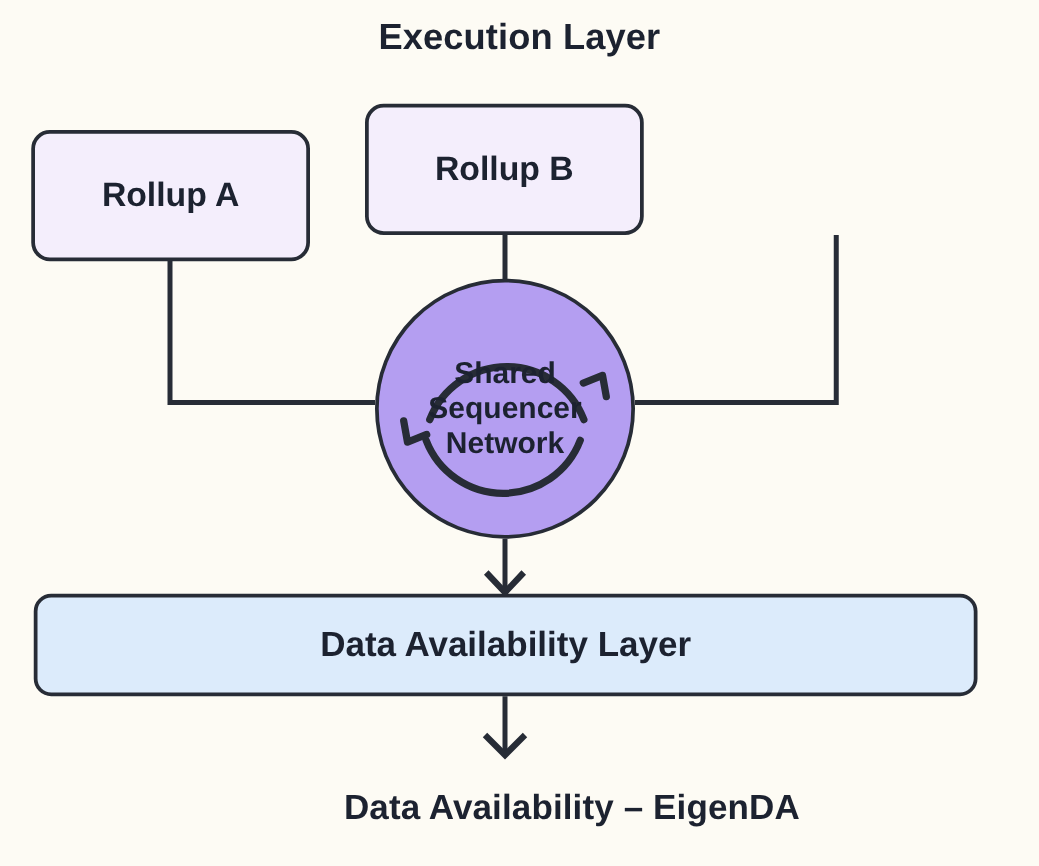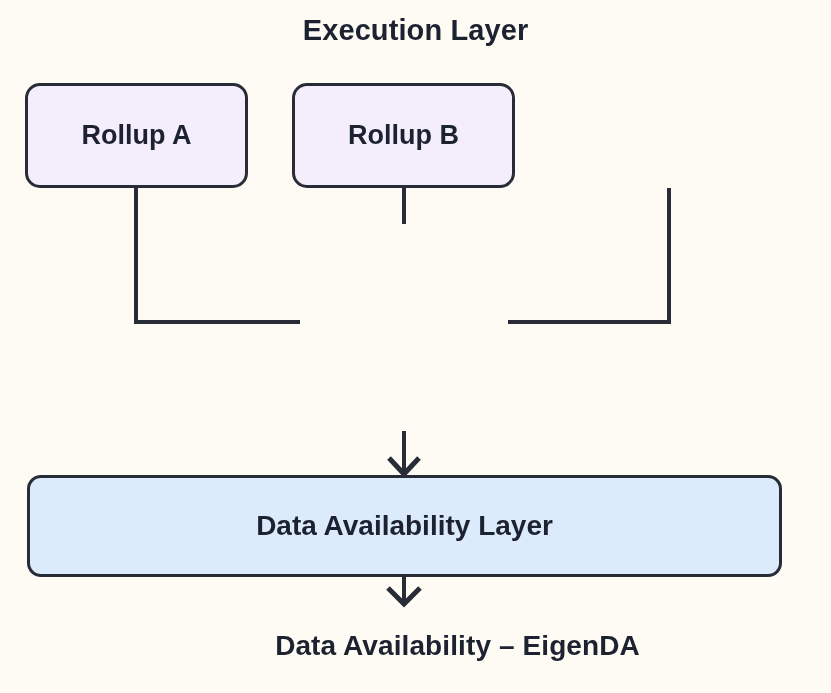--- a/index.html
+++ b/index.html
@@ -52,29 +52,29 @@
     color: #1c2230;
     font-weight: 700;
   }
   .rollup-box {
     width: 223px;
     height: 105px;
     top: 83px;
     background: #f4eefc;
     font-size: 27px;
   }
-  #rollup-a { left: 25px; }
+  #rollup-a { left: 25px; margin-top: 21px; }
   #rollup-b { left: 292px; }
   #rollup-c { left: 558px; }
 
   #da-layer-box {
     left: 27px;
     top: 475px;
     width: 755px;
-    height: 102px;
+    height: 82px;
     background: #dcebfb;
     font-size: 28px;
     border-radius: 14px;
   }
 
   #sequencer-circle {
     position: absolute;
     left: 300px;
     top: 223px;
     width: 208px;
@@ -135,20 +135,35 @@
 
   <div id="rollup-a" class="node-box rollup-box">
     <span>Rollup A</span>
   </div>
 
   <div id="rollup-b" class="node-box rollup-box">
     <span>Rollup B</span>
   </div>
 
 
+  <div id="sequencer-circle">
+    <svg id="cycle-arrows" viewBox="0 0 208 208">
+      <g fill="none" stroke="#272c36" stroke-width="6" stroke-linecap="round" stroke-linejoin="round">
+        <path d="M169,113 A68,68 0 0 0 42,113"></path>
+        <path d="M39,130 A68,68 0 0 0 166,130"></path>
+      </g>
+      <g fill="none" stroke="#272c36" stroke-width="6" stroke-linecap="round" stroke-linejoin="round">
+        <path d="M56,35 L42,46 L55,57" transform="rotate(-62 104 104)"></path>
+        <path d="M56,35 L42,46 L55,57" transform="rotate(118 104 104)"></path>
+      </g>
+    </svg>
+    <div id="sequencer-label">Shared
+Sequencer
+Network</div>
+  </div>
 
   <div id="da-layer-box" class="node-box">
     <span>Data Availability Layer</span>
   </div>
 
   <div id="bottom-caption" class="title-text">Data Availability – EigenDA</div>
 
 </div>
 
 </body></html>

